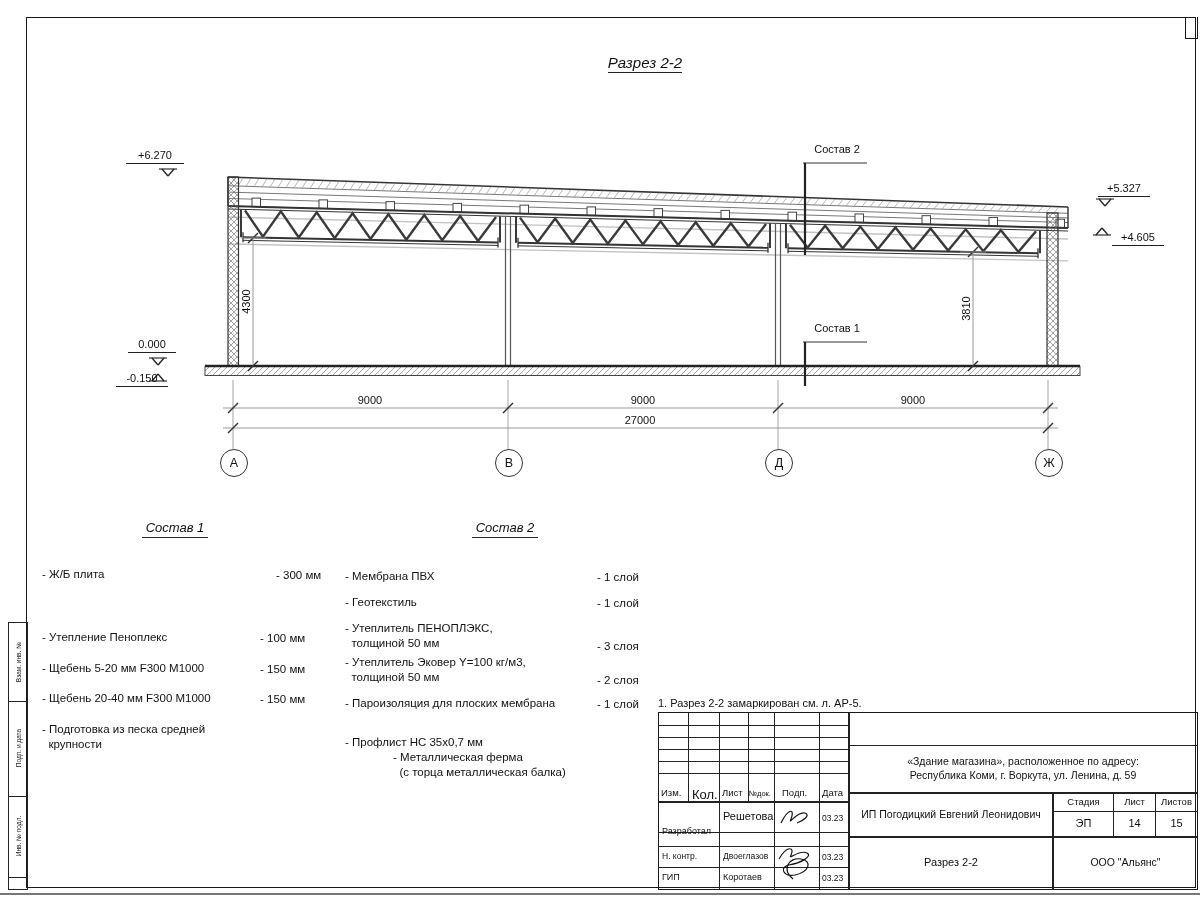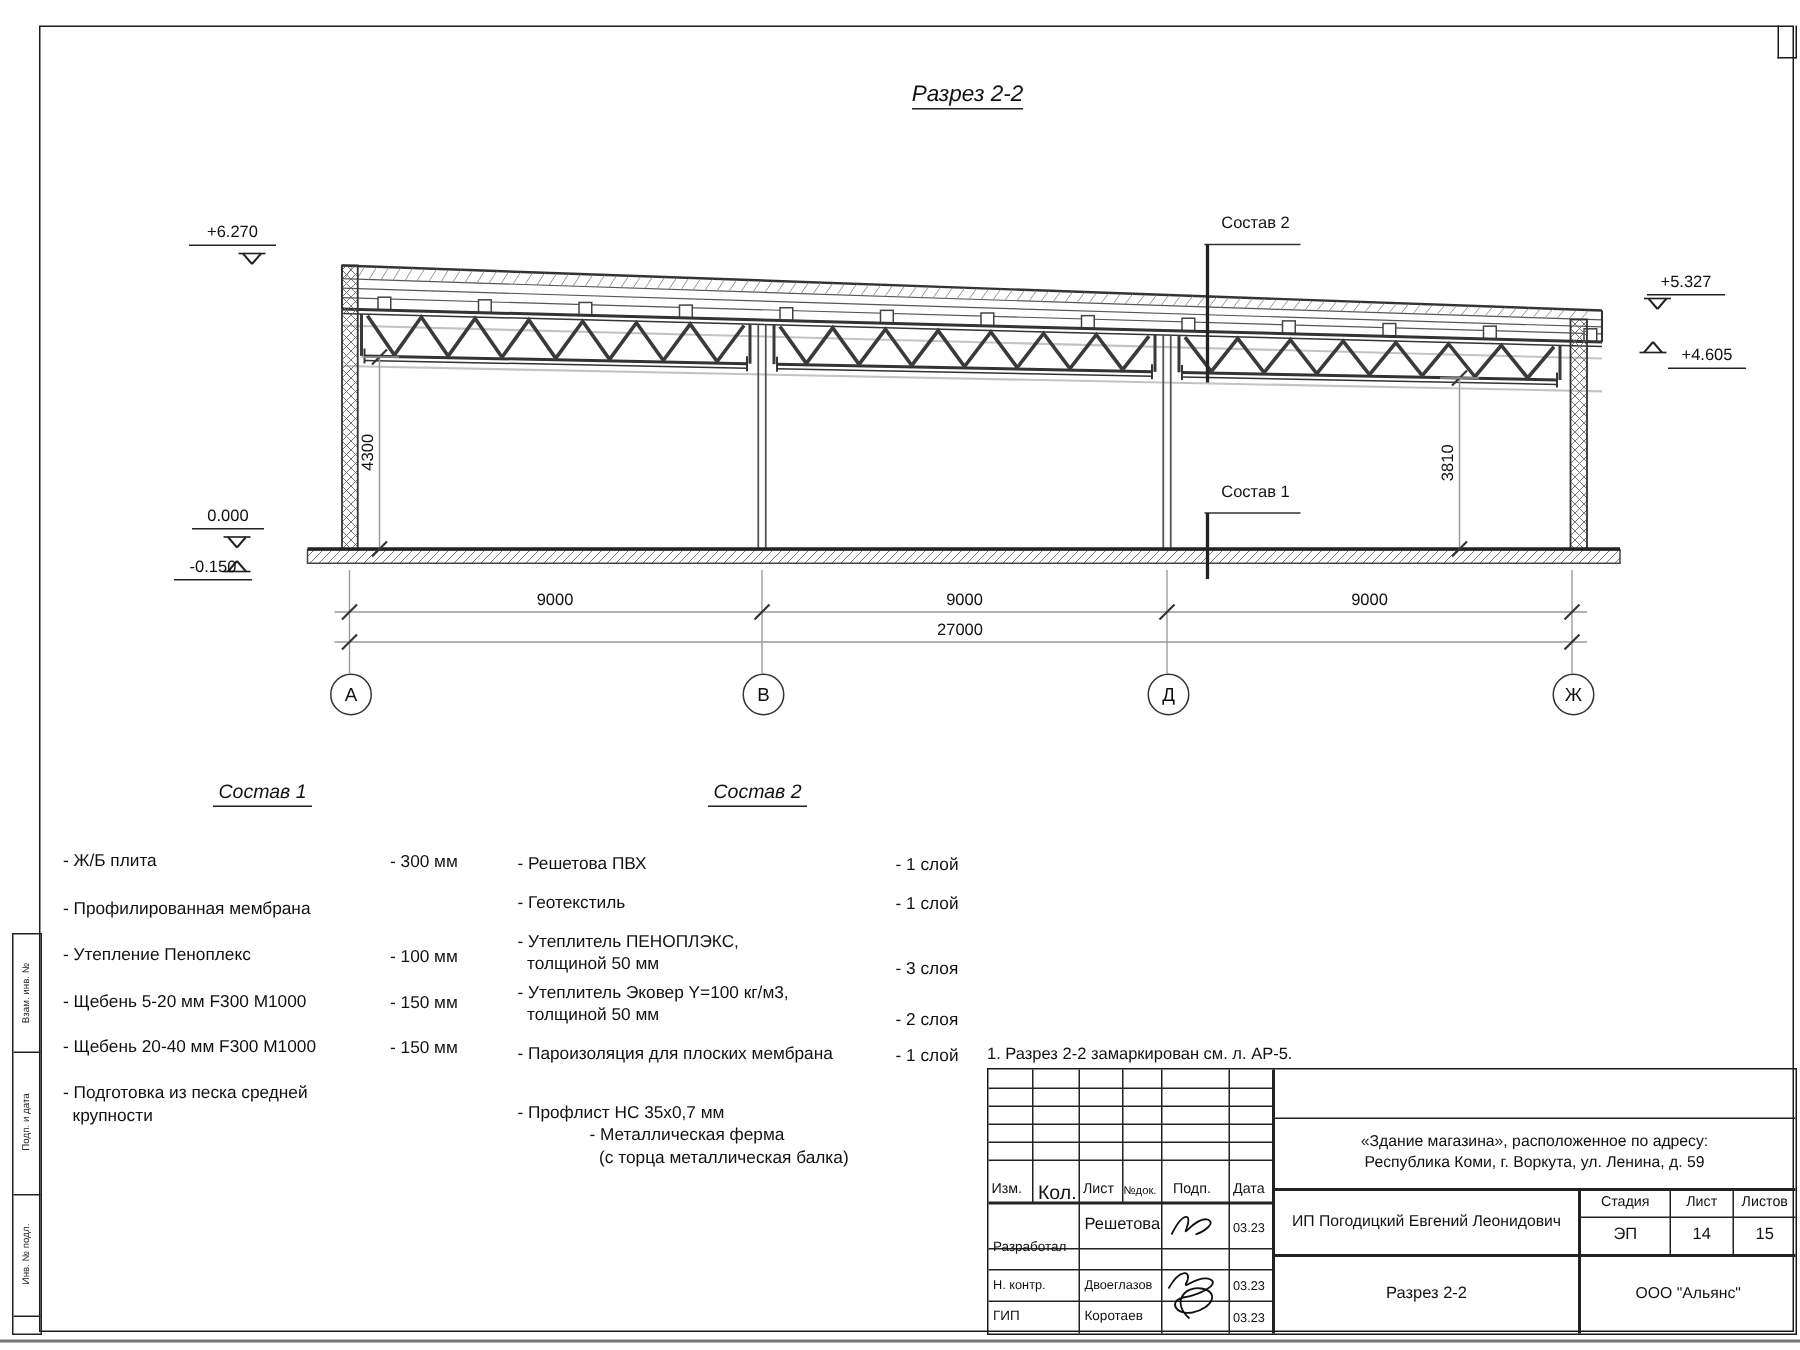--- a/index.html
+++ b/index.html
@@ -273,25 +273,21 @@
 
   <div class="bubble" style="left:220px;top:449px;">А</div>
   <div class="bubble" style="left:495px;top:449px;">В</div>
   <div class="bubble" style="left:765px;top:449px;">Д</div>
   <div class="bubble" style="left:1035px;top:449px;">Ж</div>
 
   <div class="complist" style="left:42px;top:520px;width:310px;height:250px;">
     <div class="ttl" style="left:73px;width:120px;"><span>Состав 1</span></div>
     <div class="li" style="top:47px;width:310px;">
         <span class="nm">- Ж/Б плита</span>
-        <span class="vl" style="left:218px;">- 300 мм</span>
-      </div>
-    <div class="li" style="top:79px;width:310px;">
-        <span class="nm">- Профилированная мембрана</span>
-        <span class="vl" style="left:218px;"></span>
+        <span class="vl" style="left:234px;">- 300 мм</span>
       </div>
     <div class="li" style="top:110px;width:310px;">
         <span class="nm">- Утепление Пеноплекс</span>
         <span class="vl" style="left:218px;">- 100 мм</span>
       </div>
     <div class="li" style="top:141px;width:310px;">
         <span class="nm">-  Щебень 5-20 мм F300 М1000</span>
         <span class="vl" style="left:218px;">- 150 мм</span>
       </div>
     <div class="li" style="top:171px;width:310px;">
@@ -300,21 +296,21 @@
       </div>
     <div class="li" style="top:202px;width:310px;height:30px;">
         <span class="nm">- Подготовка из песка средней
 &nbsp;&nbsp;крупности</span>
       </div>
   </div>
 
   <div class="complist" style="left:345px;top:520px;width:312px;height:270px;">
     <div class="ttl" style="left:100px;width:120px;"><span>Состав 2</span></div>
     <div class="li" style="top:49px;width:312px;">
-        <span class="nm">- Решетова ПВХ</span>
+        <span class="nm">- Мембрана ПВХ</span>
         <span class="vl" style="left:252px;">- 1 слой</span>
       </div>
     <div class="li" style="top:75px;width:312px;">
         <span class="nm">- Геотекстиль</span>
         <span class="vl" style="left:252px;">- 1 слой</span>
       </div>
     <div class="li" style="top:101px;width:312px;height:31px;">
         <span class="nm">- Утеплитель ПЕНОПЛЭКС,
 &nbsp;&nbsp;толщиной 50 мм</span>
         <span class="vl" style="left:252px;">- 3 слоя</span>

